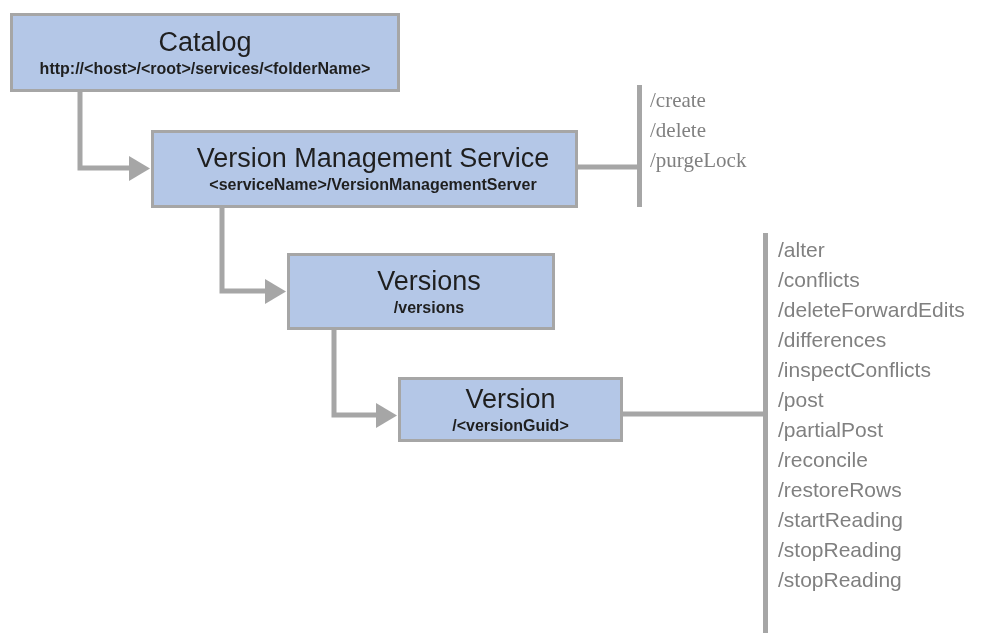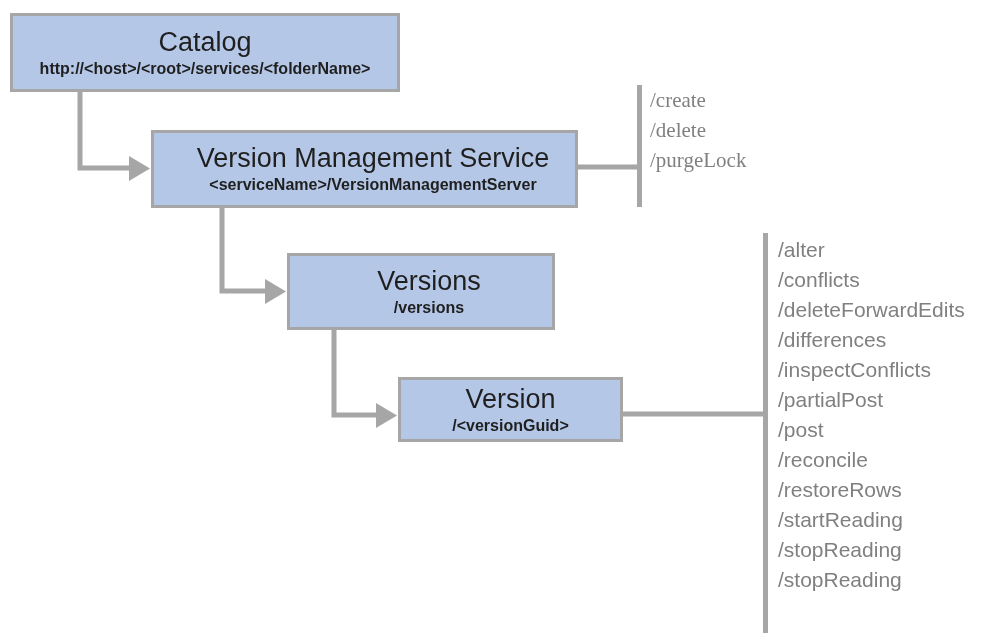--- a/index.html
+++ b/index.html
@@ -119,22 +119,22 @@
       <div class="op-item">/delete</div>
       <div class="op-item">/purgeLock</div>
     </div>
 
   <div class="op-list" id="ops-version">
       <div class="op-item">/alter</div>
       <div class="op-item">/conflicts</div>
       <div class="op-item">/deleteForwardEdits</div>
       <div class="op-item">/differences</div>
       <div class="op-item">/inspectConflicts</div>
+      <div class="op-item">/post</div>
       <div class="op-item">/partialPost</div>
-      <div class="op-item">/post</div>
       <div class="op-item">/reconcile</div>
       <div class="op-item">/restoreRows</div>
       <div class="op-item">/startReading</div>
       <div class="op-item">/stopReading</div>
       <div class="op-item">/stopReading</div>
     </div>
 
 </div>
 
 </body></html>

